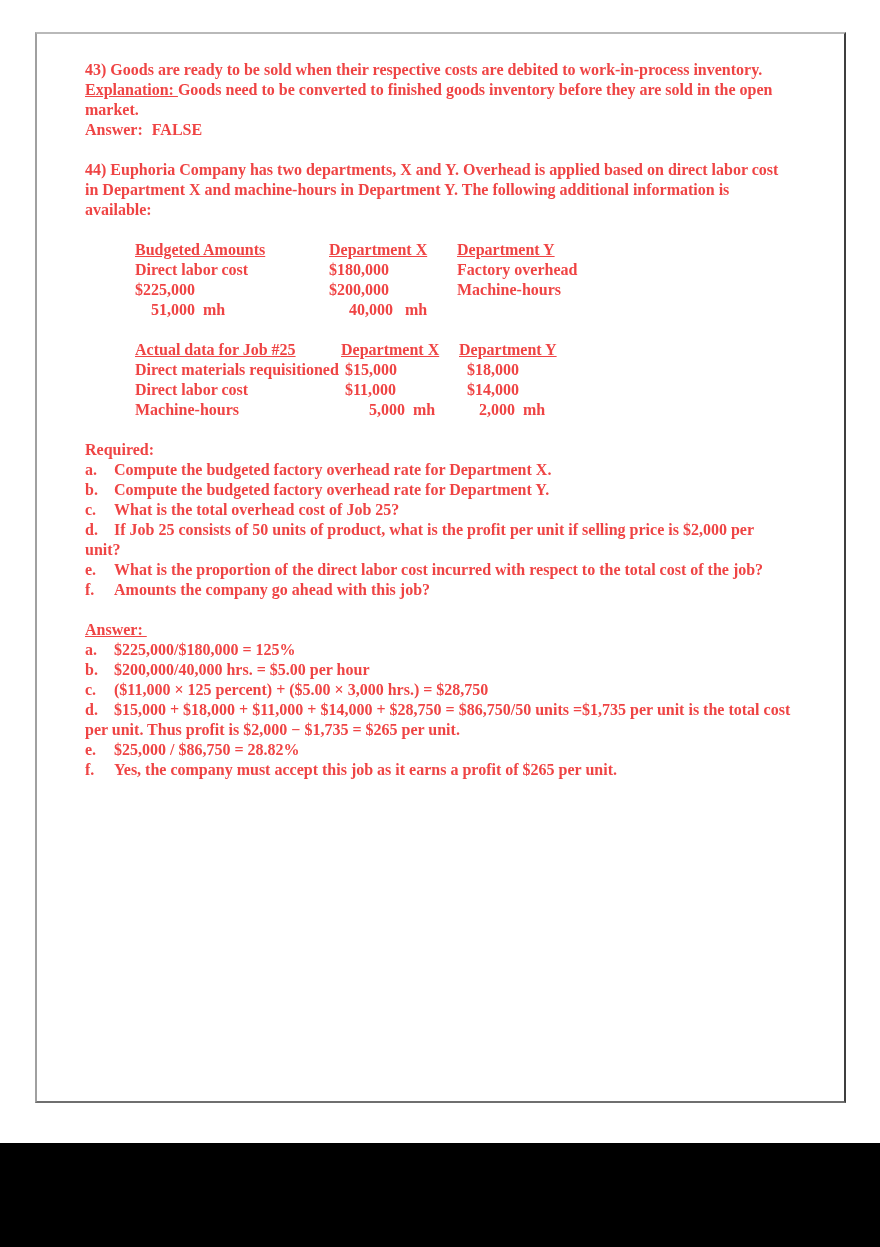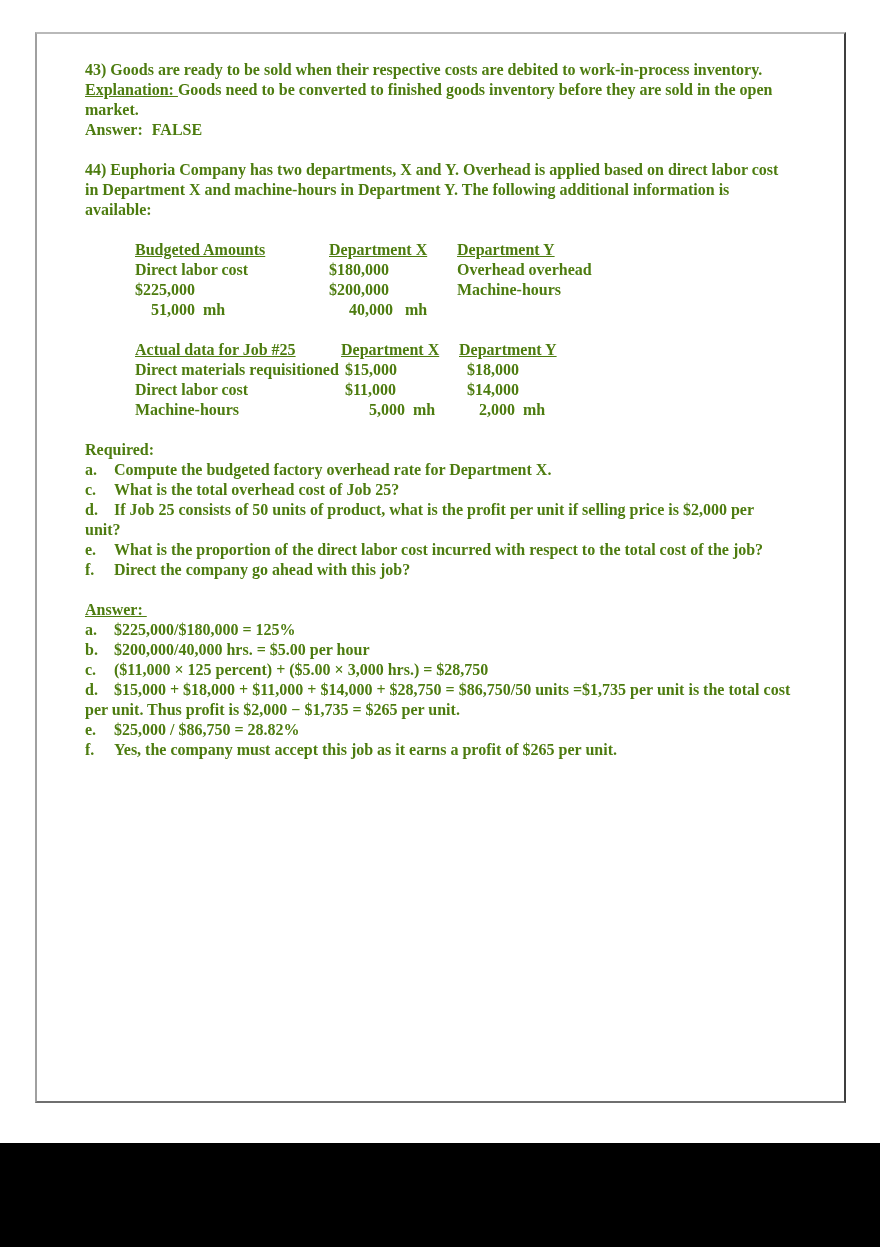--- a/index.html
+++ b/index.html
@@ -18,21 +18,21 @@
   .doc-page {
     position: absolute;
     left: 35px; top: 32px;
     width: 811px; height: 1071px;
     background: #ffffff;
     border-top: 2px solid #b9b9b9;
     border-left: 2px solid #a0a0a0;
     border-right: 2px solid #3f3f3f;
     border-bottom: 2px solid #6f6f6f;
     padding: 26px 52px 8px 48px;
-    color: #4d7c0f;
+    color: #ef4444;
     font-weight: 700;
     font-size: 16px;
     line-height: 20px;
   }
   .bottom-bar {
     position: absolute;
     left: 0; top: 1143px;
     width: 880px; height: 104px;
     background: #000000;
   }
@@ -70,21 +70,21 @@
     </div>
 
     <div class="tbl tbl-budgeted">
       <div class="cell cell-h">Budgeted Amounts</div>
       <div class="cell cell-h">Department X</div>
       <div class="cell cell-h">Department Y</div>
 
       <div class="cell">Direct labor cost</div>
       <div class="cell">$180,000</div>
 
-      <div class="cell">Overhead overhead</div>
+      <div class="cell">Factory overhead</div>
       <div class="cell">$225,000</div>
       <div class="cell">$200,000</div>
 
       <div class="cell">Machine-hours</div>
       <div class="cell">    51,000  mh</div>
       <div class="cell">     40,000   mh</div>
     </div>
 
     <div class="tbl tbl-actual">
       <div class="cell cell-h">Actual data for Job #25</div>
@@ -100,24 +100,25 @@
       <div class="cell">  $14,000</div>
 
       <div class="cell">Machine-hours</div>
       <div class="cell">       5,000  mh</div>
       <div class="cell">     2,000  mh</div>
     </div>
 
     <div class="block">
       <p class="para">Required:</p>
       <p class="para item"><span class="item-letter">a.</span><span>Compute the budgeted factory overhead rate for Department X.</span></p>
+      <p class="para item"><span class="item-letter">b.</span><span>Compute the budgeted factory overhead rate for Department Y.</span></p>
       <p class="para item"><span class="item-letter">c.</span><span>What is the total overhead cost of Job 25?</span></p>
       <p class="para item"><span class="item-letter">d.</span><span>If Job 25 consists of 50 units of product, what is the profit per unit if selling price is $2,000 per unit?</span></p>
       <p class="para item"><span class="item-letter">e.</span><span>What is the proportion of the direct labor cost incurred with respect to the total cost of the job?</span></p>
-      <p class="para item"><span class="item-letter">f.</span><span>Direct the company go ahead with this job?</span></p>
+      <p class="para item"><span class="item-letter">f.</span><span>Amounts the company go ahead with this job?</span></p>
     </div>
 
     <div class="block">
       <p class="para"><span class="u">Answer: </span></p>
       <p class="para item"><span class="item-letter">a.</span><span>$225,000/$180,000 = 125%</span></p>
       <p class="para item"><span class="item-letter">b.</span><span>$200,000/40,000 hrs. = $5.00 per hour</span></p>
       <p class="para item"><span class="item-letter">c.</span><span>($11,000 × 125 percent) + ($5.00 × 3,000 hrs.) = $28,750</span></p>
       <p class="para item"><span class="item-letter">d.</span><span>$15,000 + $18,000 + $11,000 + $14,000 + $28,750 = $86,750/50 units =$1,735 per unit is the total cost per unit. Thus profit is $2,000 − $1,735 = $265 per unit.</span></p>
       <p class="para item"><span class="item-letter">e.</span><span>$25,000 / $86,750 = 28.82%</span></p>
       <p class="para item"><span class="item-letter">f.</span><span>Yes, the company must accept this job as it earns a profit of $265 per unit.</span></p>

